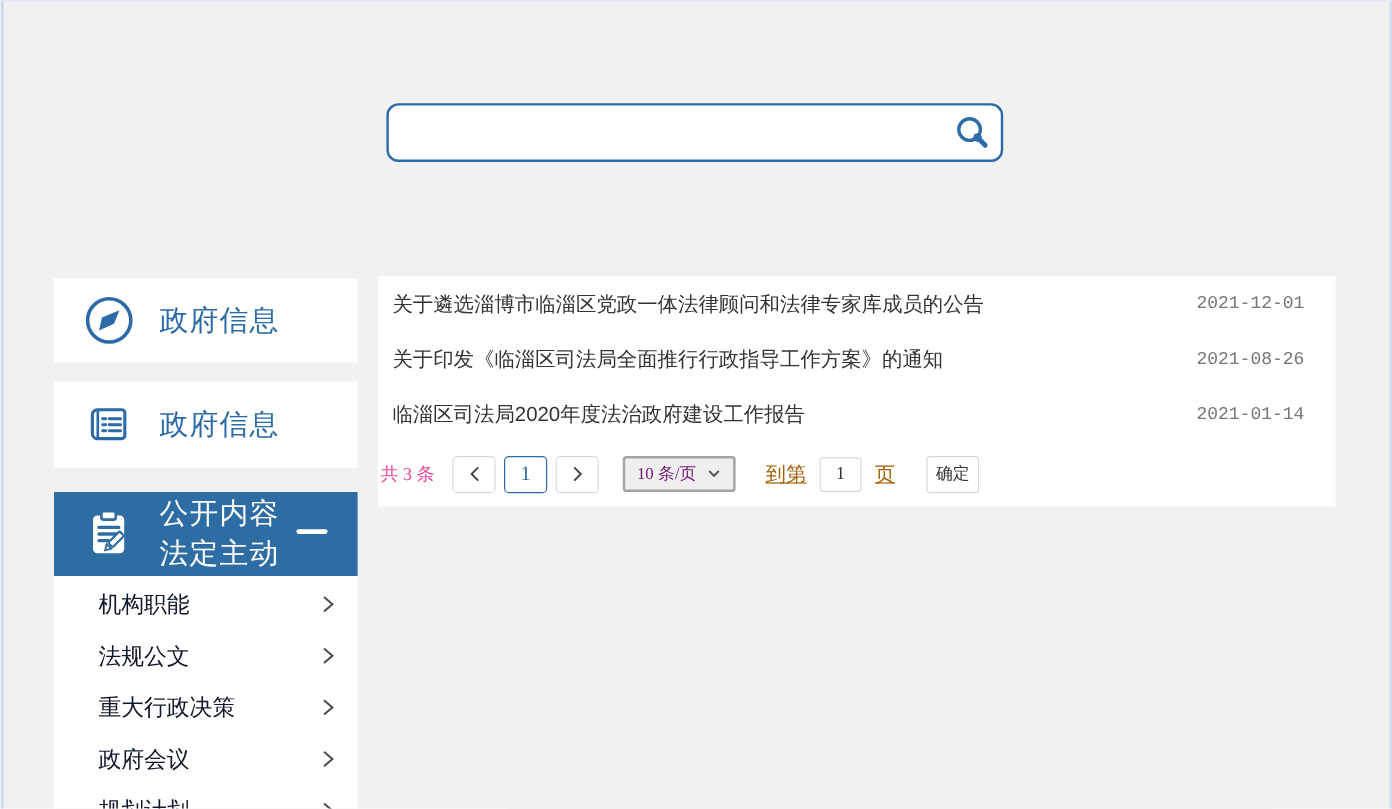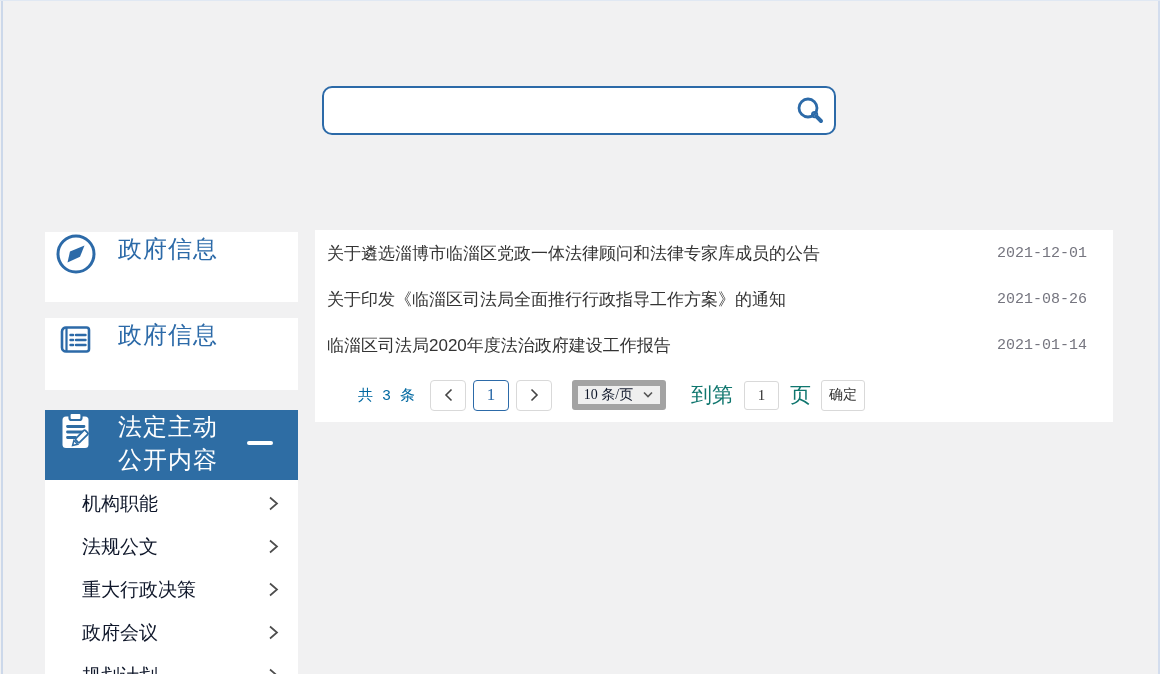--- a/index.html
+++ b/index.html
@@ -13,21 +13,21 @@
 
   
   .search-box{position:absolute;left:322px;top:86px;width:514px;height:49px;background:#fff;
     border:2px solid #2c6aa8;border-radius:10px;box-sizing:border-box;display:flex;align-items:center;}
   .search-box input{flex:1;height:100%;border:none;outline:none;background:transparent;
     padding:0 14px;font-size:16px;color:#333;font-family:"Liberation Sans", sans-serif;}
   .search-btn{width:48px;height:100%;display:flex;align-items:center;justify-content:center;cursor:pointer;}
 
   
   .sidebar{position:absolute;left:45px;top:232px;width:253px;}
-  .group{background:#fff;display:flex;align-items:flex-start;padding-left:9px;box-sizing:border-box;cursor:pointer;}
+  .group{background:#fff;display:flex;align-items:center;padding-left:24px;box-sizing:border-box;cursor:pointer;}
   .group .gicon{width:44px;height:44px;flex:0 0 44px;display:flex;align-items:center;justify-content:center;}
   .group .glabel{margin-left:20px;font-size:24px;line-height:33px;color:#2c6aa8;letter-spacing:1px;white-space:nowrap;}
   .g1{height:70px;margin-bottom:16px;}
   .g2{height:72px;margin-bottom:20px;}
   .g3{height:70px;background:#2e6da4;position:relative;}
   .g3 .glabel{color:#fff;}
   .minus{position:absolute;right:25px;top:31px;width:26px;height:4px;background:#fff;border-radius:2px;}
   .submenu{background:#fff;padding-top:2px;min-height:220px;}
   .submenu-item{height:43px;display:flex;align-items:center;justify-content:space-between;
     padding:0 19px 0 37px;cursor:pointer;}
@@ -36,35 +36,35 @@
   
   .panel{position:absolute;left:315px;top:230px;width:798px;height:192px;background:#fff;
     display:flex;flex-direction:column;box-sizing:border-box;}
   .row{height:46px;flex:0 0 46px;display:flex;align-items:center;justify-content:space-between;
     padding:0 26px 0 12px;cursor:pointer;}
   .row .title{font-size:17px;color:#333;white-space:nowrap;overflow:hidden;}
   .row .date{font-family:Liberation Mono, monospace;font-size:15px;color:#75757f;margin-left:12px;flex:0 0 auto;}
 
   
   .pager{flex:1;display:flex;align-items:center;padding-left:2px;}
-  .total{font-size:15px;color:#0369a1;font-family:Liberation Mono, monospace;margin-left:41px;}
+  .total{font-size:15px;color:#ec4899;font-family:Liberation Serif, serif;}
   .pbtn{width:36px;height:31px;box-sizing:border-box;border:1px solid #d9d9d9;border-radius:4px;
     background:#fff;display:flex;align-items:center;justify-content:center;cursor:pointer;}
   .pbtn.first{margin-left:15px;}
   .pbtn + .pbtn{margin-left:7px;}
   .pbtn.active{border-color:#2c6aa8;color:#2c6aa8;font-family:"Liberation Serif", serif;font-size:17px;}
   .psize{margin-left:20px;width:94px;height:30px;box-sizing:border-box;background:#efefef;
-    border:6px solid #a3a3a3;border-radius:3px;display:flex;align-items:center;justify-content:center;
-    gap:9px;font-size:14px;color:#0f172a;cursor:pointer;font-family:"Liberation Serif", serif;}
+    border:2px solid #a3a3a3;border-radius:3px;display:flex;align-items:center;justify-content:center;
+    gap:9px;font-size:14px;color:#701a75;cursor:pointer;font-family:"Liberation Serif", serif;}
   .goto{margin-left:25px;display:flex;align-items:center;}
-  .goto .glbl{color:#0f766e;font-size:21px;}
+  .goto .glbl{color:#a16207;font-size:17px;text-decoration:underline;}
   .goto input{width:35px;height:29px;box-sizing:border-box;border:1px solid #d9d9d9;border-radius:3px;
     text-align:center;font-size:15px;color:#333;margin:0 11px;outline:none;
     font-family:"Liberation Serif", serif;background:#fff;}
-  .confirm{margin-left:10px;width:44px;height:31px;box-sizing:border-box;border:1px solid #d9d9d9;
+  .confirm{margin-left:26px;width:44px;height:31px;box-sizing:border-box;border:1px solid #d9d9d9;
     border-radius:3px;background:#fff;font-size:14px;color:#333;display:flex;align-items:center;
     justify-content:center;cursor:pointer;font-family:Liberation Serif, serif;}
 </style>
 </head>
 <body>
 
 <div class="screen">
   <div class="edge-left"></div>
   <div class="edge-right"></div>
   <div class="edge-top"></div>
@@ -113,22 +113,22 @@
           <rect x="8.5" y="6.5" width="26" height="31.5" rx="3.5" fill="#fff"></rect>
           <rect x="15.5" y="3" width="12" height="7" rx="2" fill="#fff" stroke="#2e6da4" stroke-width="2.2"></rect>
           <path d="M13.5 16.5 h16.5 M13.5 22 h16.5 M13.5 27.5 h8" stroke="#2e6da4" stroke-width="2.8" stroke-linecap="round"></path>
           <g transform="rotate(45 25 29)">
             <rect x="22.4" y="18.5" width="5.4" height="13.5" rx="1" fill="#fff" stroke="#2e6da4" stroke-width="1.8"></rect>
             <polygon points="22.4,33.6 27.8,33.6 25.1,38.2" fill="#fff" stroke="#2e6da4" stroke-width="1.5"></polygon>
           </g>
         </svg>
       </span>
       <span class="glabel">
+        <div>公开内容</div>
         <div>法定主动</div>
-        <div>公开内容</div>
       </span>
       <span class="minus"></span>
     </div>
 
     <div class="submenu">
       <div class="submenu-item">
         <span class="stxt">机构职能</span>
         <svg width="11" height="17" viewBox="0 0 11 17">
             <path d="M2 2.5 L9 8.5 L2 14.5" stroke="#4d4d4d" stroke-width="1.7" fill="none"></path>
           </svg>

